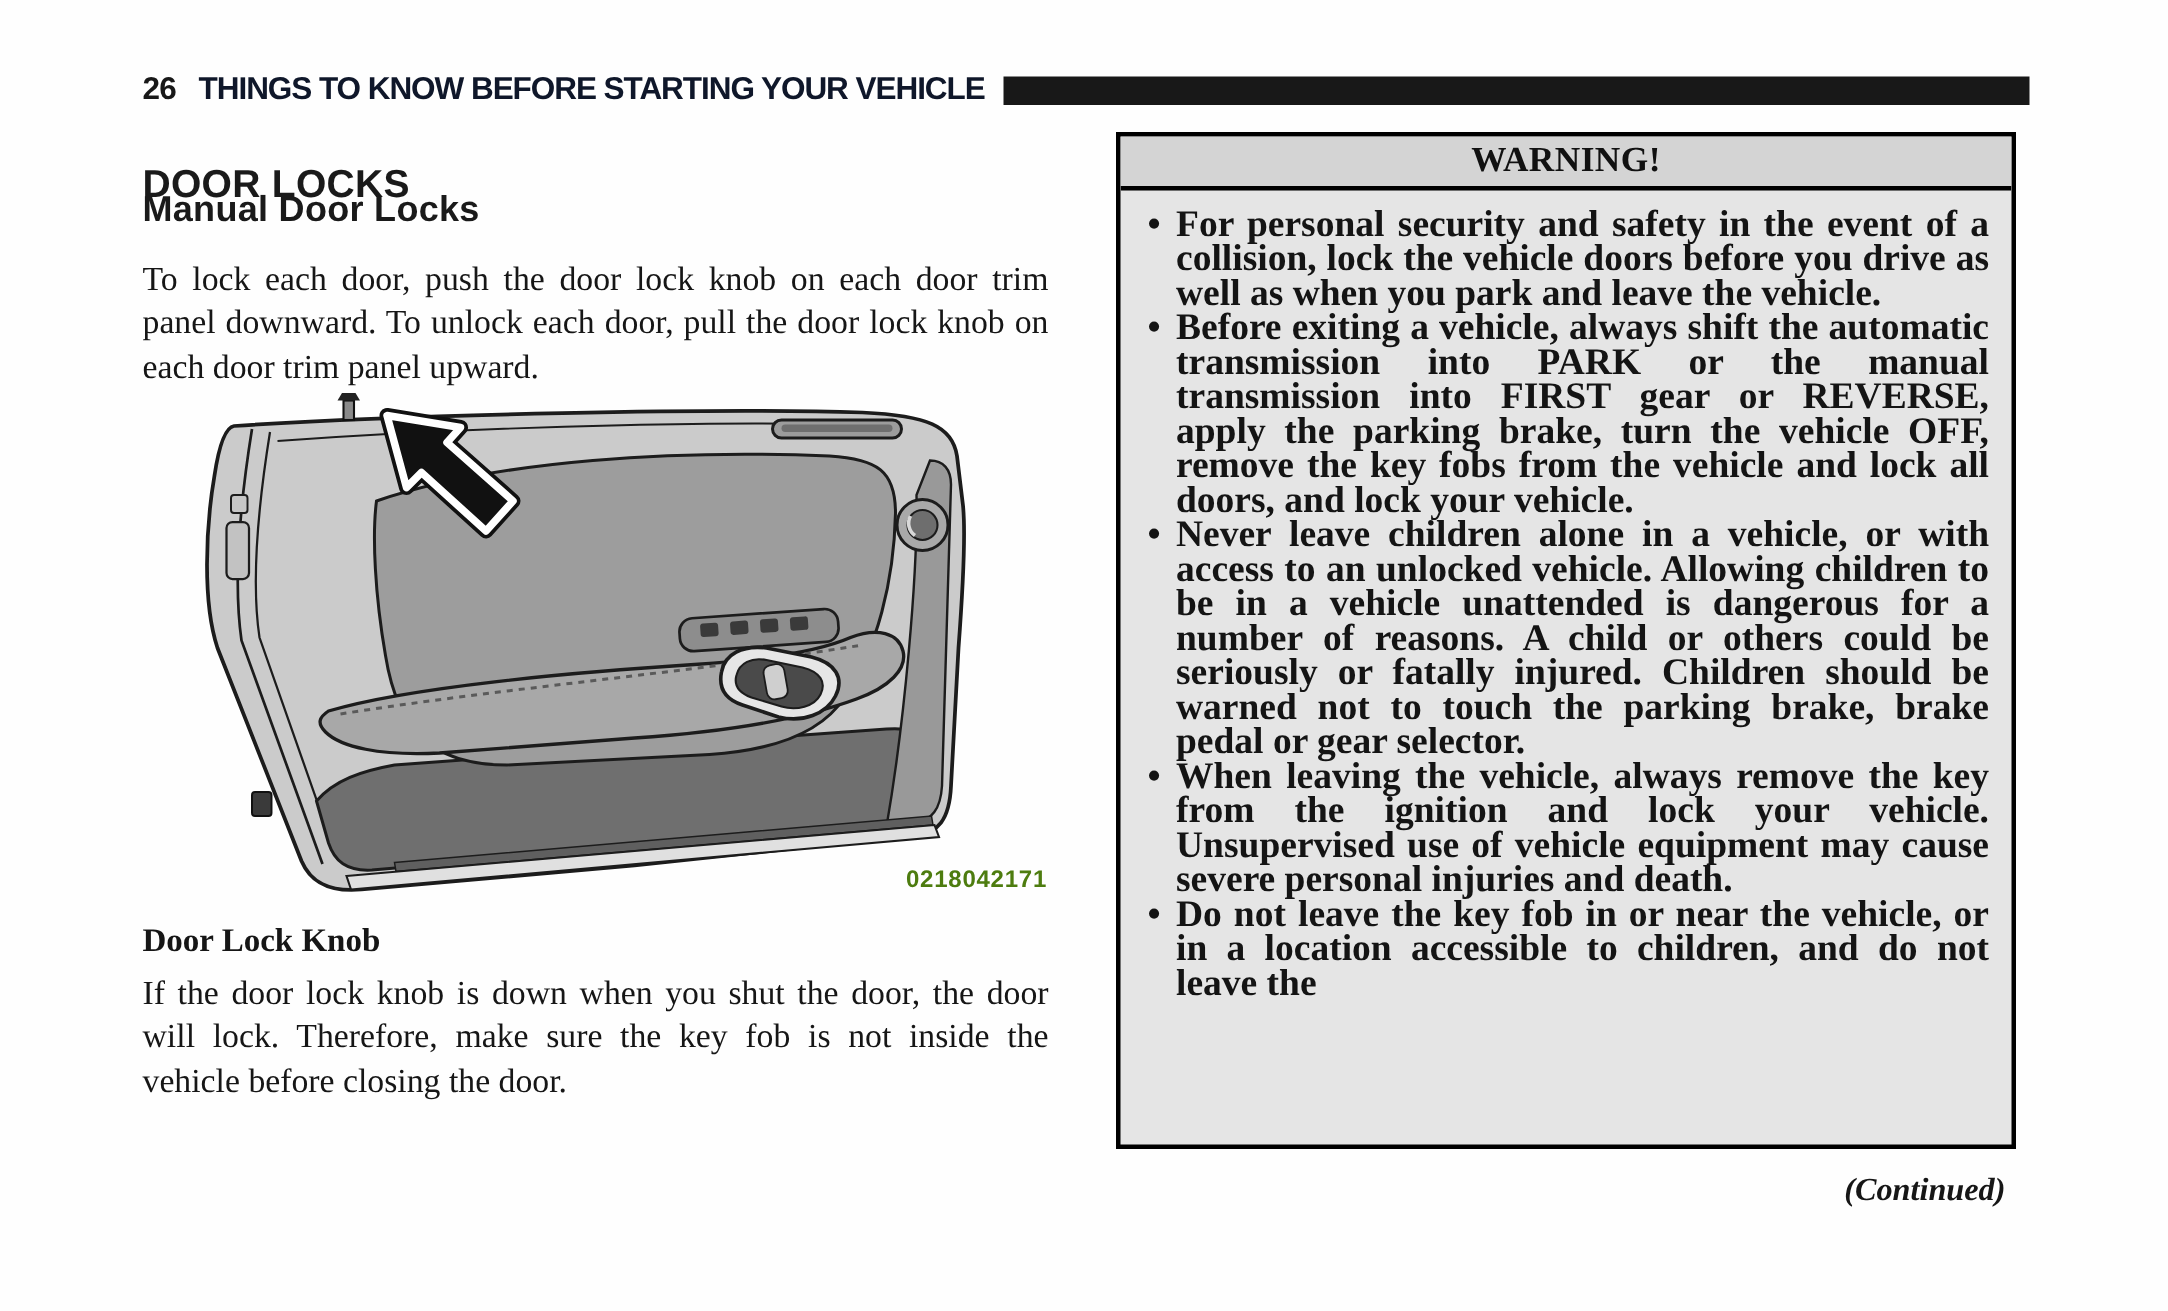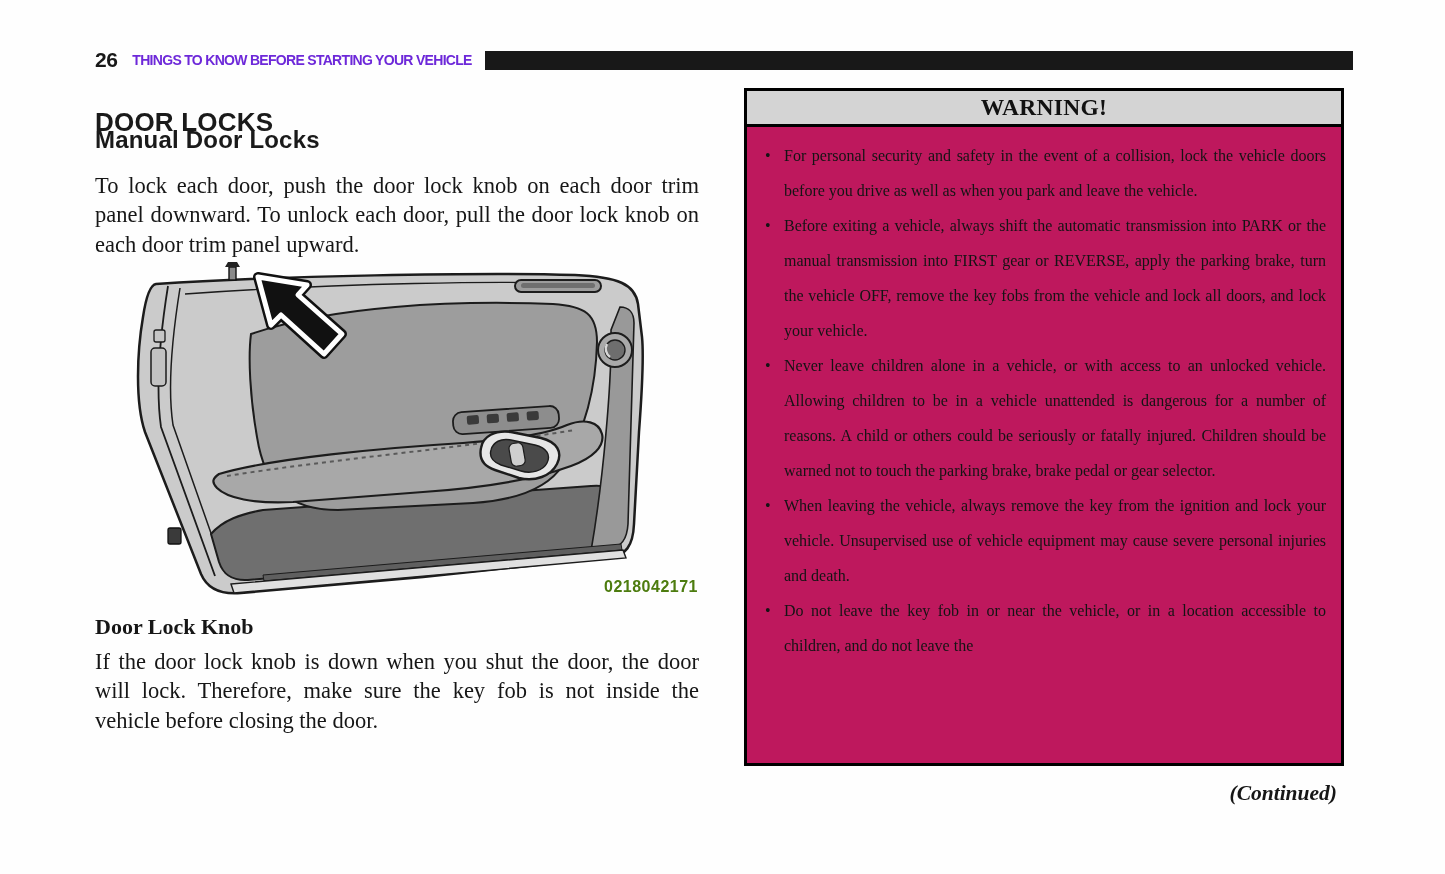--- a/index.html
+++ b/index.html
@@ -12,21 +12,21 @@
   .header-row {
     position:absolute; left:95px; top:48px; width:1258px;
     display:flex; align-items:center;
   }
   .page-num {
     font-family:"Liberation Sans", sans-serif; font-weight:bold;
     font-size:21px; letter-spacing:-0.5px; margin-right:15px; color:#181818;
   }
   .header-title {
     font-family:"Liberation Sans", sans-serif; font-weight:bold;
-    font-size:14px; letter-spacing:-0.7px; white-space:nowrap; color:#6d28d9;
+    font-size:21px; letter-spacing:-0.7px; white-space:nowrap; color:#0f172a;
   }
   .header-bar { flex:1; height:19px; background:#181818; margin-left:13px; }
 
   
   .section-title {
     position:absolute; left:95px; top:81px;
     font-family:"Liberation Sans", sans-serif; font-weight:bold;
     font-size:26px; letter-spacing:0.2px; color:#1a1a1a;margin-top:26px;
   }
   .subsection-title {
@@ -49,31 +49,31 @@
     font-size:16px; letter-spacing:0.5px; color:#4d7c0f;
   }
   .figure-caption {
     position:absolute; left:95px; top:614px; width:606px; text-align:left;
     font-weight:bold; font-size:22px; color:#161616;
   }
 
   
   .warning-box {
     position:absolute; left:744px; top:88px; width:600px; height:678px;
-    border:3px solid #000; background:#be185d; overflow:hidden;
+    border:3px solid #000; background:#e5e5e5; overflow:hidden;
   }
   .warning-header {
     height:36px; background:#d4d4d4; border-bottom:3px solid #000;
     display:flex; align-items:center; justify-content:center;
   }
   .warning-title { font-weight:bold; font-size:23.5px; letter-spacing:0.3px; color:#111; }
   .warning-list { list-style:none; padding:11px 15px 0 17px; }
   .warning-list li {
     position:relative; padding-left:20px;
-    font-weight:normal; font-size:16px; line-height:35px;
+    font-weight:bold; font-size:25px; line-height:23px;
     text-align:justify; color:#141414;
   }
   .warning-list li::before { content:"\2022"; position:absolute; left:1px; }
 
   .continued {
     position:absolute; right:108px; top:781px;
     font-weight:bold; font-style:italic; font-size:21.5px; color:#161616;
   }
 </style>
 </head>

